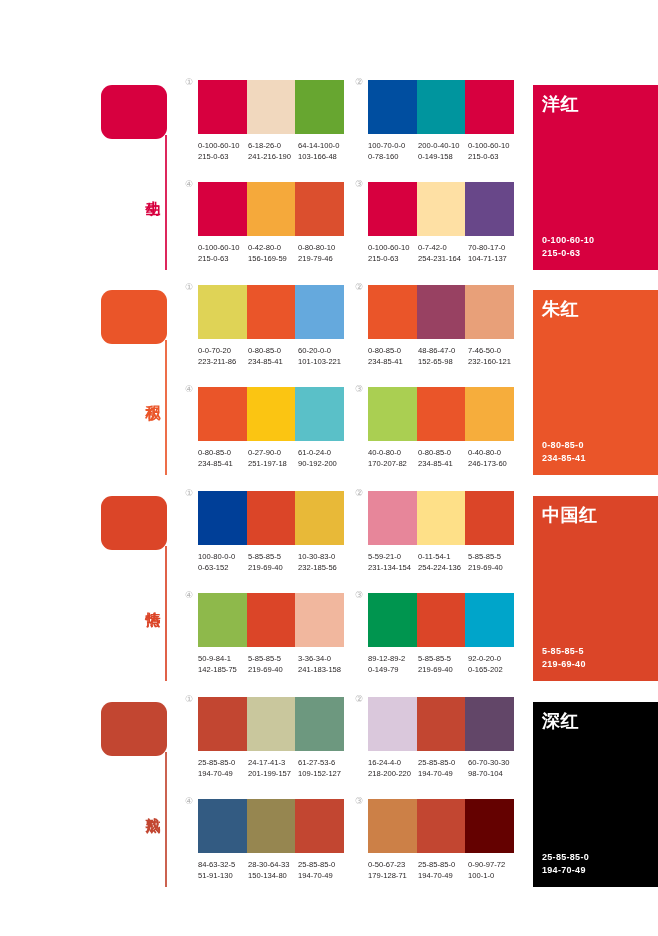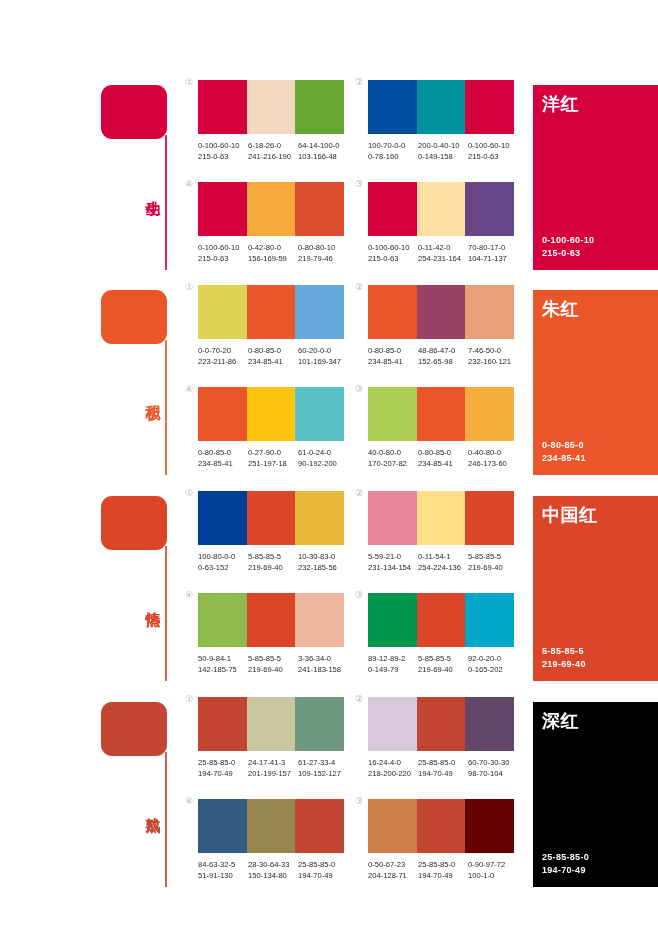--- a/index.html
+++ b/index.html
@@ -149,21 +149,21 @@
           <div class="sw" style="background: rgb(215, 0, 63);"></div>
           <div class="sw" style="background: rgb(254, 224, 164);"></div>
           <div class="sw" style="background: rgb(104, 71, 137);"></div>
         </div>
         <div class="codes">
           <div class="cc">
             <div class="cmyk">0-100-60-10</div>
             <div class="rgb">215-0-63</div>
           </div>
           <div class="cc">
-            <div class="cmyk">0-11-42-0</div>
+            <div class="cmyk">0-7-42-0</div>
             <div class="rgb">254-231-164</div>
           </div>
           <div class="cc">
             <div class="cmyk">70-80-17-0</div>
             <div class="rgb">104-71-137</div>
           </div>
         </div>
       </div>
       <div class="panel" style="background: rgb(215, 0, 63);">
         <div class="panel-name">洋红</div>
@@ -190,21 +190,21 @@
           <div class="cc">
             <div class="cmyk">0-0-70-20</div>
             <div class="rgb">223-211-86</div>
           </div>
           <div class="cc">
             <div class="cmyk">0-80-85-0</div>
             <div class="rgb">234-85-41</div>
           </div>
           <div class="cc">
             <div class="cmyk">60-20-0-0</div>
-            <div class="rgb">101-169-347</div>
+            <div class="rgb">101-103-221</div>
           </div>
         </div>
       </div>
       <div class="group" style="left: 368px; top: 5px;">
         <span class="g-num">②</span>
         <div class="swatches">
           <div class="sw" style="background: rgb(234, 85, 41);"></div>
           <div class="sw" style="background: rgb(152, 65, 98);"></div>
           <div class="sw" style="background: rgb(232, 160, 121);"></div>
         </div>
@@ -393,21 +393,21 @@
         <div class="codes">
           <div class="cc">
             <div class="cmyk">25-85-85-0</div>
             <div class="rgb">194-70-49</div>
           </div>
           <div class="cc">
             <div class="cmyk">24-17-41-3</div>
             <div class="rgb">201-199-157</div>
           </div>
           <div class="cc">
-            <div class="cmyk">61-27-33-4</div>
+            <div class="cmyk">61-27-53-6</div>
             <div class="rgb">109-152-127</div>
           </div>
         </div>
       </div>
       <div class="group" style="left: 368px; top: 5px;">
         <span class="g-num">②</span>
         <div class="swatches">
           <div class="sw" style="background: rgb(218, 200, 220);"></div>
           <div class="sw" style="background: rgb(194, 70, 49);"></div>
           <div class="sw" style="background: rgb(98, 70, 104);"></div>
@@ -452,21 +452,21 @@
       <div class="group" style="left: 368px; top: 107px;">
         <span class="g-num">③</span>
         <div class="swatches">
           <div class="sw" style="background: rgb(204, 128, 71);"></div>
           <div class="sw" style="background: rgb(194, 70, 49);"></div>
           <div class="sw" style="background: rgb(100, 1, 0);"></div>
         </div>
         <div class="codes">
           <div class="cc">
             <div class="cmyk">0-50-67-23</div>
-            <div class="rgb">204-128-71</div>
+            <div class="rgb">179-128-71</div>
           </div>
           <div class="cc">
             <div class="cmyk">25-85-85-0</div>
             <div class="rgb">194-70-49</div>
           </div>
           <div class="cc">
             <div class="cmyk">0-90-97-72</div>
             <div class="rgb">100-1-0</div>
           </div>
         </div>

